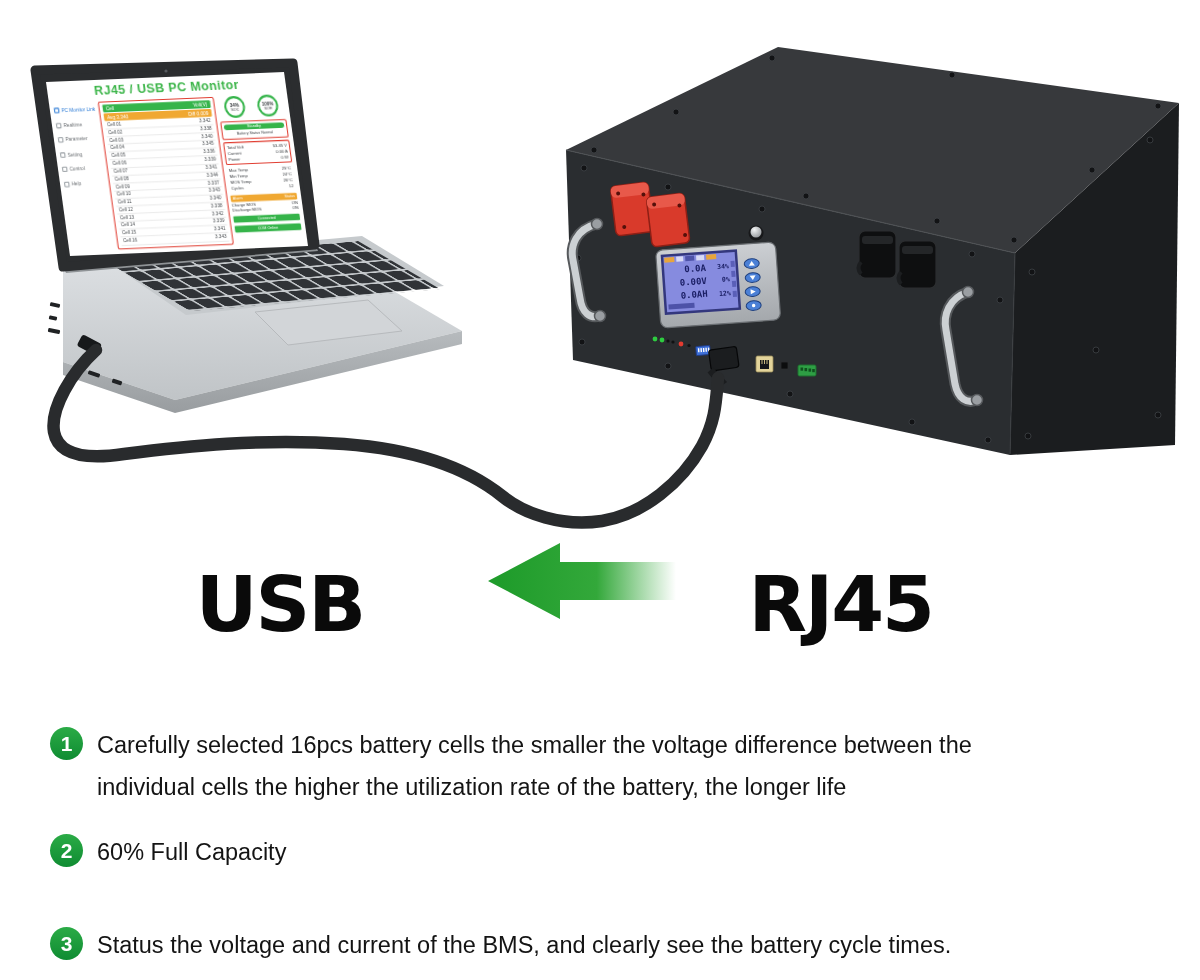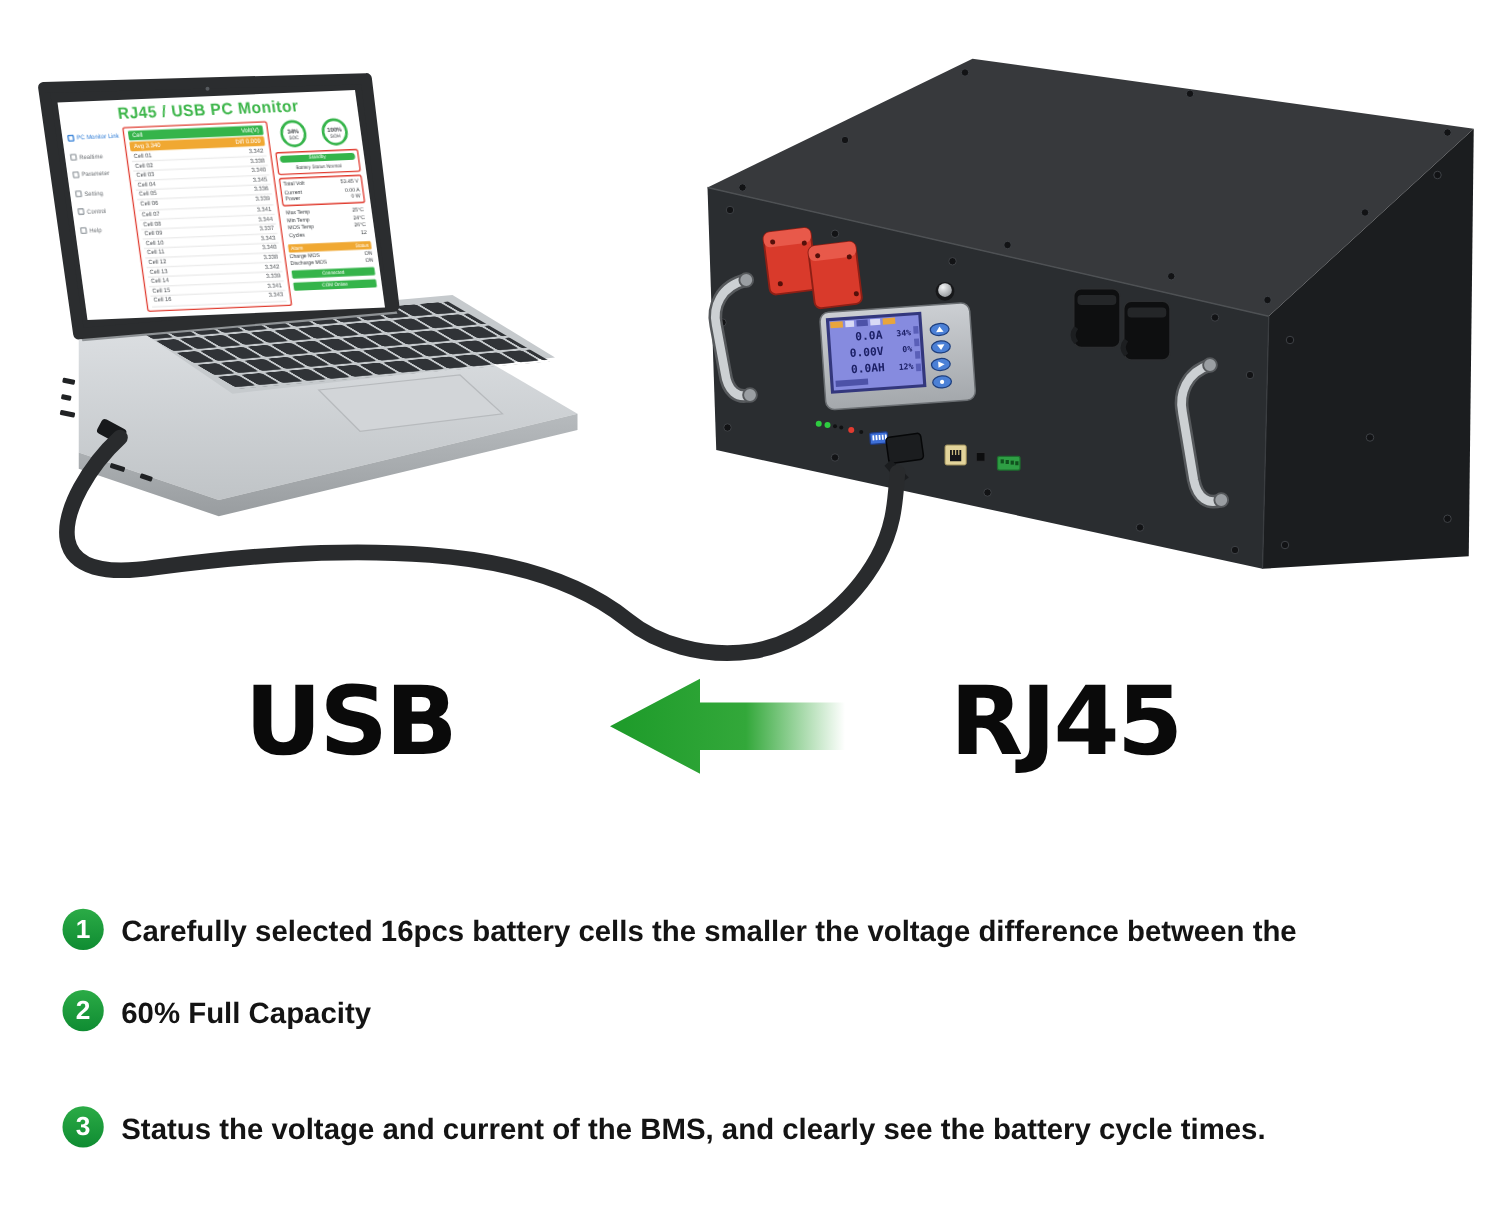--- a/index.html
+++ b/index.html
@@ -40,31 +40,31 @@
   .i-row{display:flex;justify-content:space-between;font-size:4px;color:#35393d;height:5.6px;line-height:5.6px;}
   .more-rows{padding:1px 2px;margin-top:1.5px;}
   .orange-bar{background:#f0a832;height:6px;margin-top:2px;display:flex;justify-content:space-between;
               color:#fff;font-size:3.6px;line-height:6px;padding:0 2px;border-radius:1px;}
   .green-bar{background:#35b44a;height:6px;margin-top:2px;color:#fff;font-size:3.6px;
              text-align:center;line-height:6px;border-radius:1px;}
   .green-bar.second{margin-top:3.5px;}
 
   
   .big-label{position:absolute;font-weight:bold;color:#0a0a0a;font-size:76px;letter-spacing:-2px;
-             font-family:"DejaVu Sans", sans-serif;}
+             font-family:"DejaVu Sans", sans-serif;margin-top:28px;}
   .label-usb{left:190px;top:532px;width:180px;text-align:center;}
-  .label-rj45{left:760px;top:532px;width:205px;text-align:left;}
+  .label-rj45{left:728px;top:532px;width:205px;text-align:right;}
 
   
   .bullets{position:absolute;left:50px;top:724px;width:1120px;color:#141414;}
   .bullet{display:flex;align-items:flex-start;}
   .badge{width:33px;height:33px;border-radius:50%;background:linear-gradient(180deg,#2bab46,#0f8c32);
          color:#fff;font-weight:bold;font-size:21px;display:flex;align-items:center;justify-content:center;
          flex-shrink:0;margin-right:14px;margin-top:3px;}
-  .btext{font-size:23.5px;line-height:42px;font-weight:bold;}
+  .btext{font-size:23.5px;line-height:42px;}
   .bullet-2{margin-top:23px;}
   .bullet-3{margin-top:51px;}
 </style>
 </head>
 <body>
 
 <div class="stage">
 
   <svg class="scene" viewBox="0 0 1200 980">
     <defs>
@@ -475,20 +475,21 @@
   </div>
 
   <div class="big-label label-usb">USB</div>
   <div class="big-label label-rj45">RJ45</div>
 
   <div class="bullets">
     <div class="bullet">
       <div class="badge">1</div>
       <div class="btext">
         <div>Carefully selected 16pcs battery cells the smaller the voltage difference between the</div>
+        <div>individual cells the higher the utilization rate of the battery, the longer life</div>
       </div>
     </div>
     <div class="bullet bullet-2">
       <div class="badge">2</div>
       <div class="btext">60% Full Capacity</div>
     </div>
     <div class="bullet bullet-3">
       <div class="badge">3</div>
       <div class="btext">Status the voltage and current of the BMS, and clearly see the battery cycle times.</div>
     </div>

